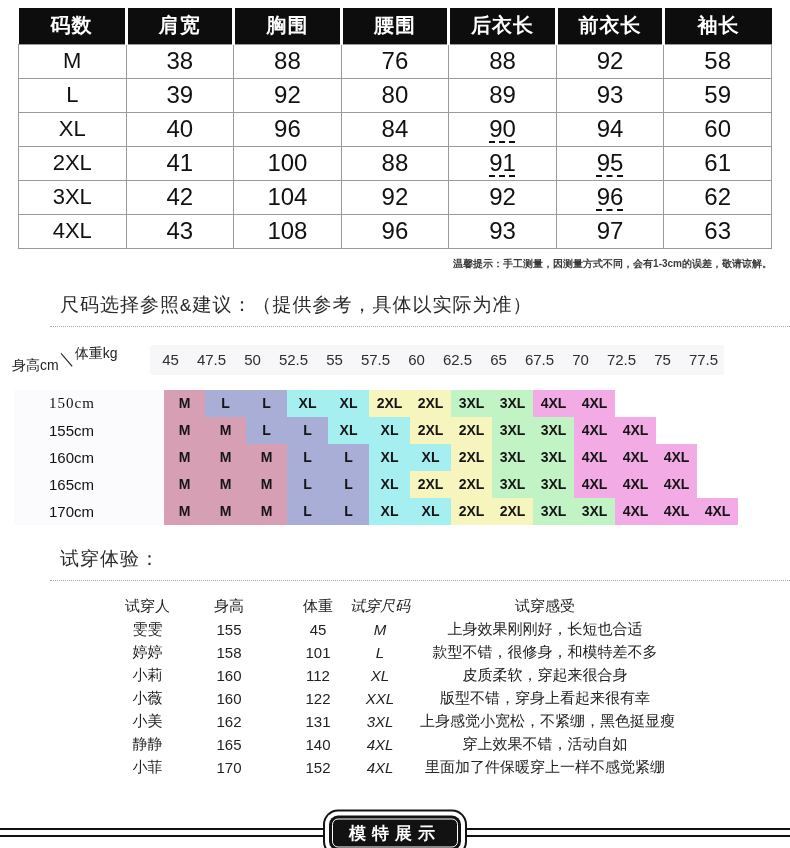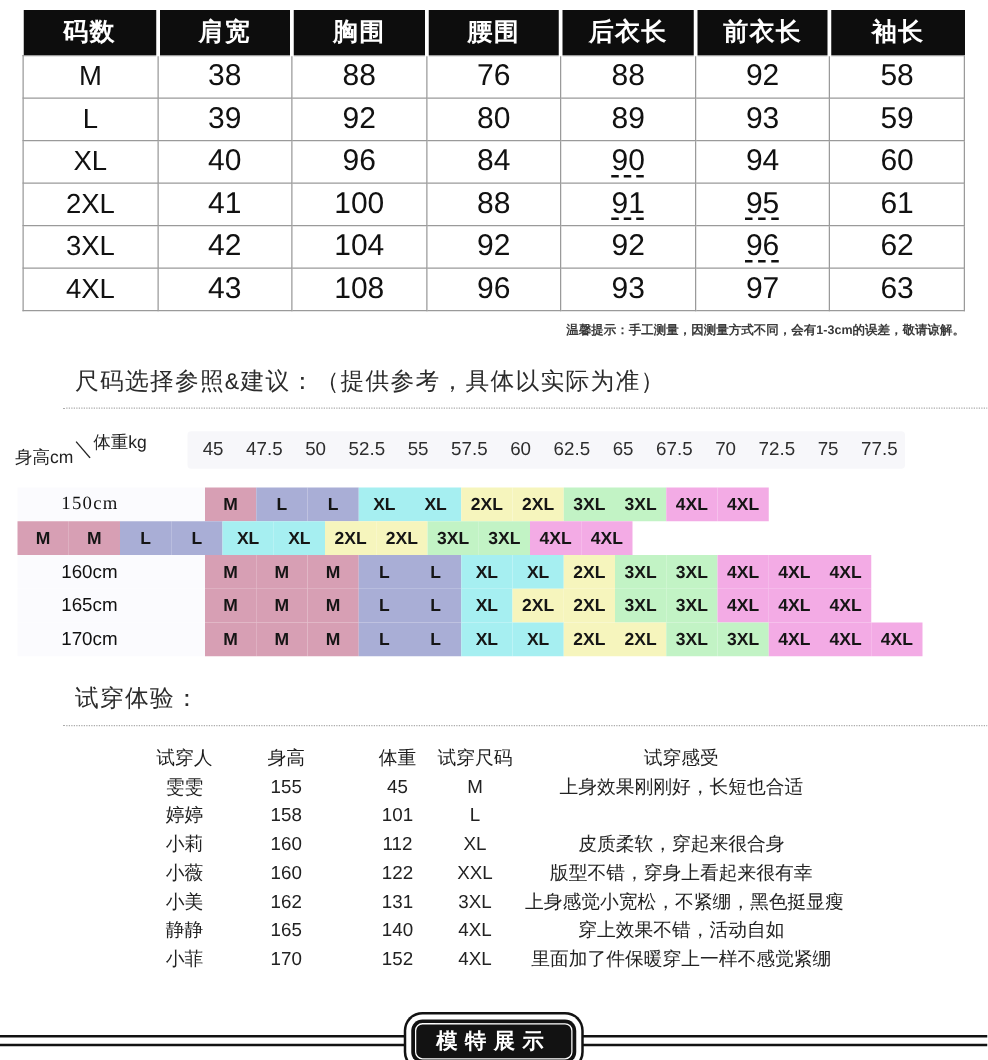--- a/index.html
+++ b/index.html
@@ -117,21 +117,21 @@
     display: inline-block;
     text-align: center;
     font-size: 15px;
     color: #222;
     white-space: nowrap;
     overflow: visible;
   }
   .tryon-row .c0 { width: 105px; }
   .tryon-row .c1 { width: 58px; }
   .tryon-row .c2 { width: 44px; margin-left: 38px; }
-  .tryon-row .c3 { width: 80px; }
+  .tryon-row .c3 { width: 80px; font-style: italic; }
   .tryon-row .c4 { width: 250px; }
   .tryon-row.head span { font-weight: 500; color: #1d1d1d; }
 
   
   .banner { position: relative; margin-top: 37px; height: 34px; }
   .banner-lines {
     position: absolute;
     left: 0; right: 0;
     top: 12px;
     height: 9px;
@@ -270,20 +270,21 @@
       <div class="ref-cell" style="background: rgb(166, 239, 241);">XL</div>
       <div class="ref-cell" style="background: rgb(166, 239, 241);">XL</div>
       <div class="ref-cell" style="background: rgb(246, 245, 189);">2XL</div>
       <div class="ref-cell" style="background: rgb(246, 245, 189);">2XL</div>
       <div class="ref-cell" style="background: rgb(194, 243, 197);">3XL</div>
       <div class="ref-cell" style="background: rgb(194, 243, 197);">3XL</div>
       <div class="ref-cell" style="background: rgb(243, 171, 229);">4XL</div>
       <div class="ref-cell" style="background: rgb(243, 171, 229);">4XL</div>
     </div>
     <div class="ref-row">
+      <div class="ref-label">155cm</div>
       <div class="ref-cell" style="background: rgb(215, 159, 180);">M</div>
       <div class="ref-cell" style="background: rgb(215, 159, 180);">M</div>
       <div class="ref-cell" style="background: rgb(169, 174, 214);">L</div>
       <div class="ref-cell" style="background: rgb(169, 174, 214);">L</div>
       <div class="ref-cell" style="background: rgb(166, 239, 241);">XL</div>
       <div class="ref-cell" style="background: rgb(166, 239, 241);">XL</div>
       <div class="ref-cell" style="background: rgb(246, 245, 189);">2XL</div>
       <div class="ref-cell" style="background: rgb(246, 245, 189);">2XL</div>
       <div class="ref-cell" style="background: rgb(194, 243, 197);">3XL</div>
       <div class="ref-cell" style="background: rgb(194, 243, 197);">3XL</div>
@@ -358,20 +359,21 @@
       <span class="c1">155</span>
       <span class="c2">45</span>
       <span class="c3">M</span>
       <span class="c4">上身效果刚刚好，长短也合适</span>
     </div>
     <div class="tryon-row">
       <span class="c0">婷婷</span>
       <span class="c1">158</span>
       <span class="c2">101</span>
       <span class="c3">L</span>
+      <span class="c4">款型不错，很修身，和模特差不多</span>
     </div>
     <div class="tryon-row">
       <span class="c0">小莉</span>
       <span class="c1">160</span>
       <span class="c2">112</span>
       <span class="c3">XL</span>
       <span class="c4">皮质柔软，穿起来很合身</span>
     </div>
     <div class="tryon-row">
       <span class="c0">小薇</span>

